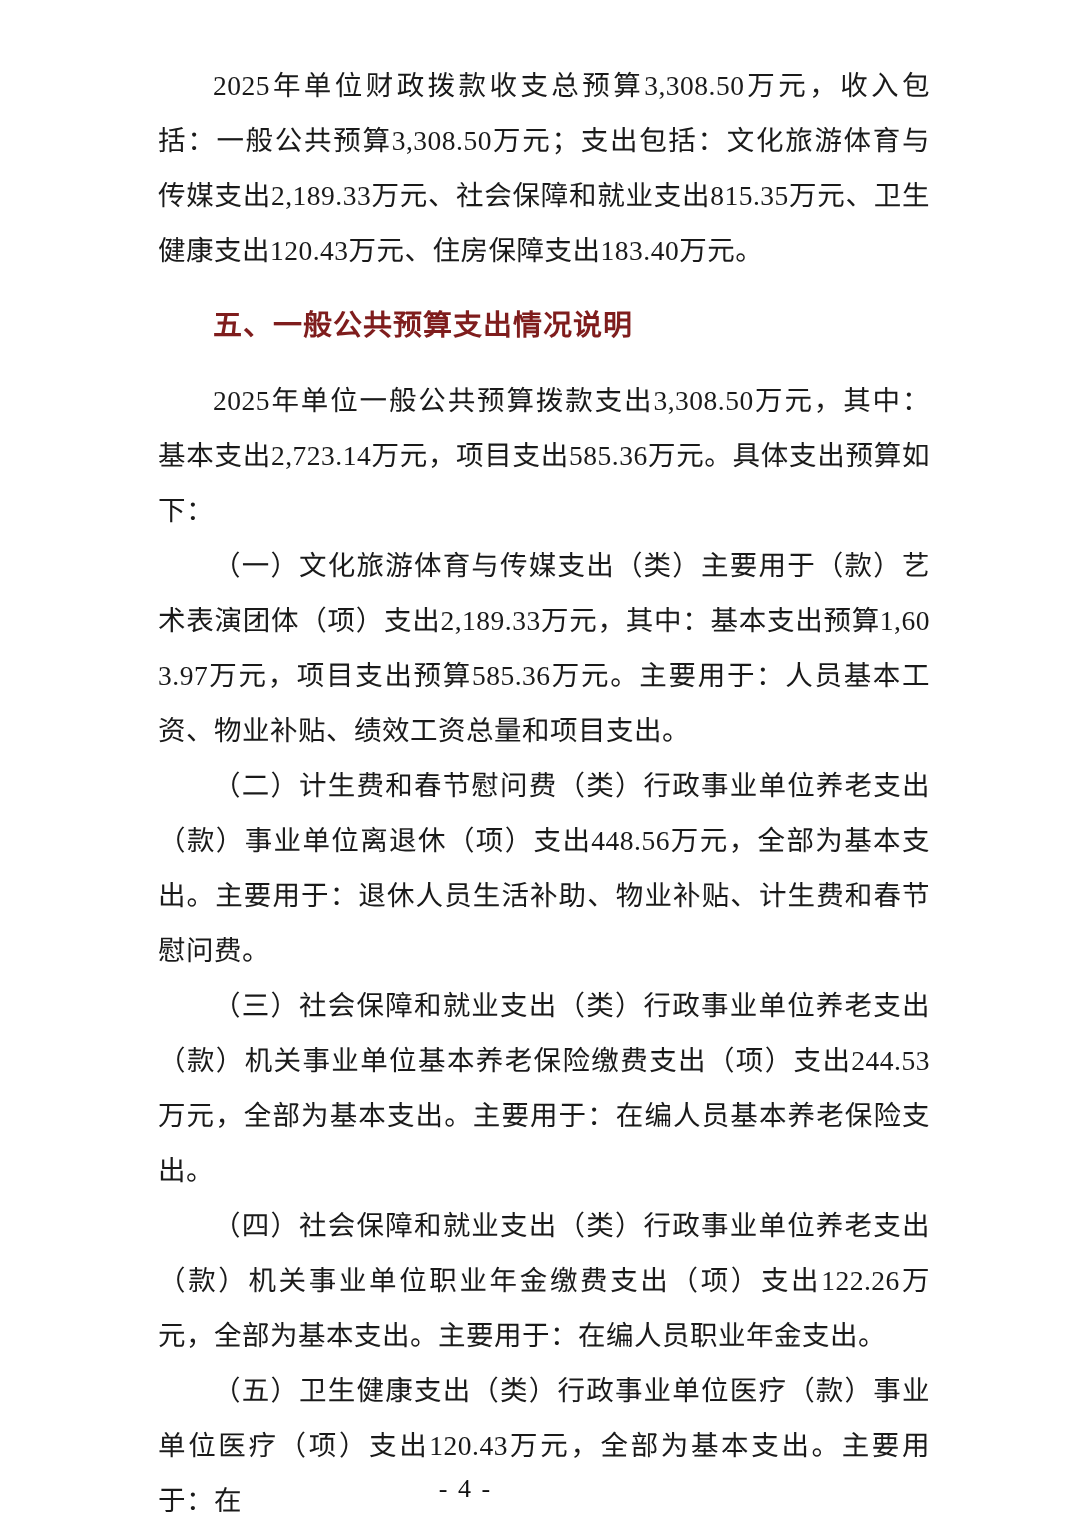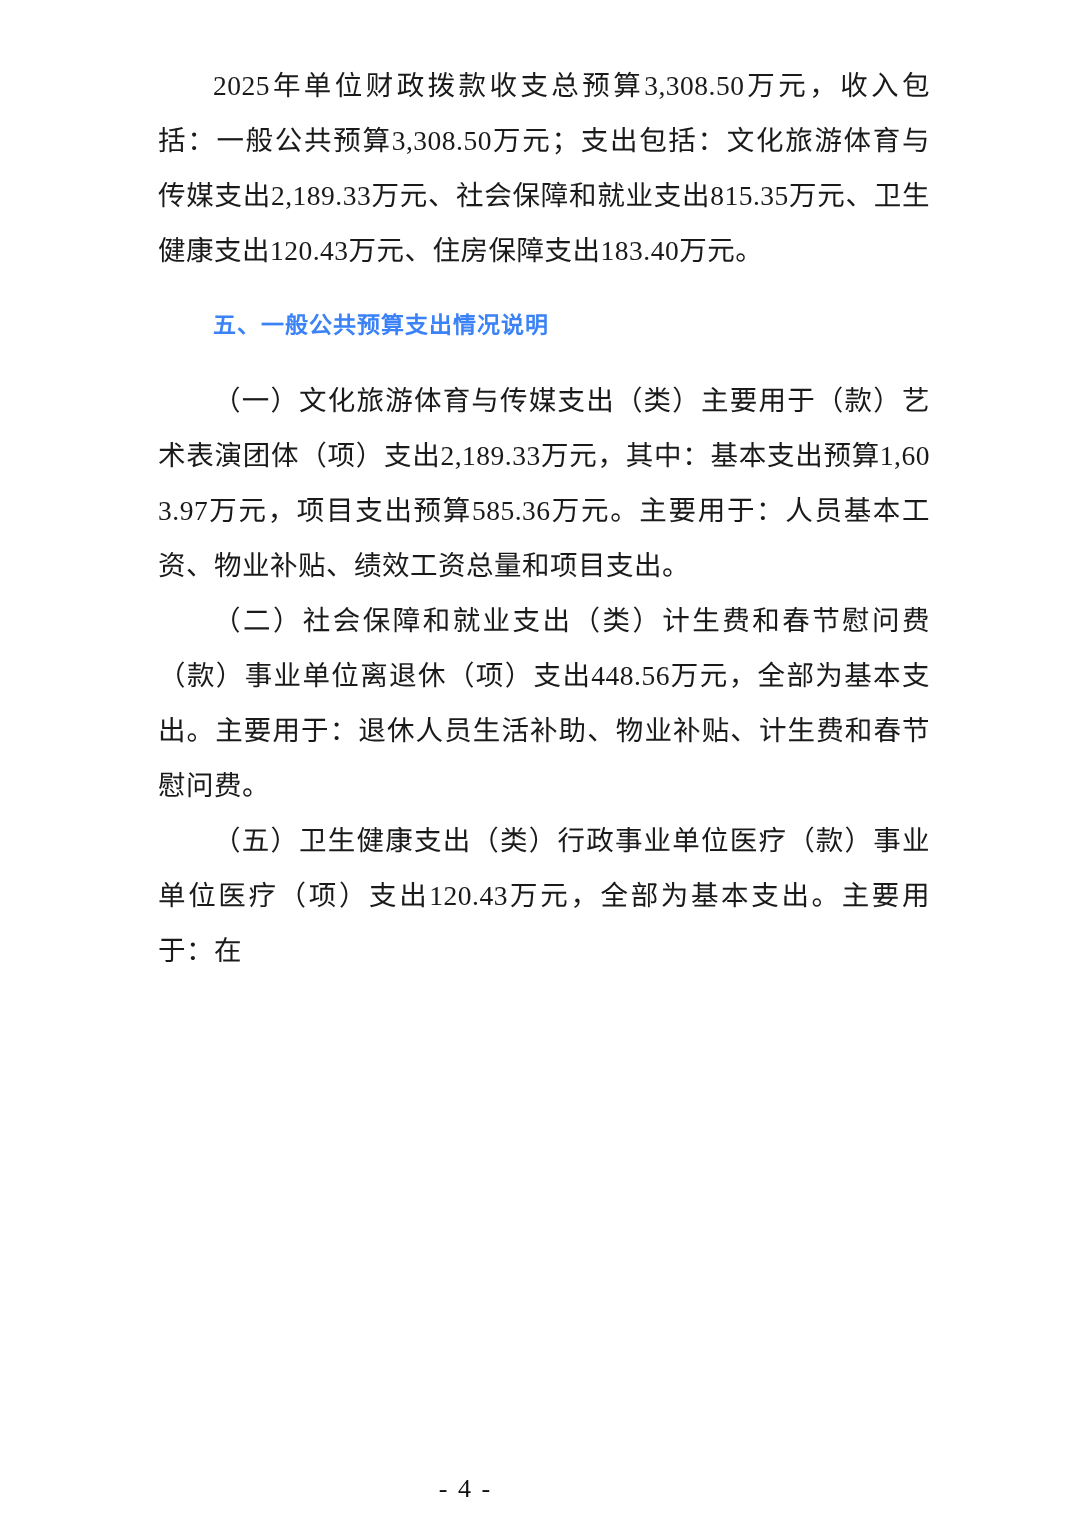--- a/index.html
+++ b/index.html
@@ -30,25 +30,25 @@
     text-align: justify;
     text-justify: inter-ideograph;
     text-indent: 55px;
     letter-spacing: 0.5px;
     word-break: break-all;
   }
   .section-heading {
     margin: 20px 0 20px 0;
     font-family: "Liberation Sans", "DejaVu Sans", sans-serif;
     font-weight: bold;
-    font-size: 23px;
+    font-size: 29px;
     line-height: 55px;
     text-indent: 55px;
     letter-spacing: 1px;
-    color: #3b82f6;
+    color: #7f1d1d;
   }
   .page-footer {
     position: absolute;
     left: 0;
     top: 1474px;
     width: 100%;
     text-align: center;
     font-size: 26px;
     line-height: 30px;
     letter-spacing: 2px;
@@ -57,24 +57,27 @@
 </style>
 </head>
 <body>
 
 <div class="page">
   <div class="doc-body">
     <p class="para">2025年单位财政拨款收支总预算3,308.50万元，收入包括：一般公共预算3,308.50万元；支出包括：文化旅游体育与传媒支出2,189.33万元、社会保障和就业支出815.35万元、卫生健康支出120.43万元、住房保障支出183.40万元。</p>
 
     <h2 class="section-heading">五、一般公共预算支出情况说明</h2>
 
+    <p class="para">2025年单位一般公共预算拨款支出3,308.50万元，其中：基本支出2,723.14万元，项目支出585.36万元。具体支出预算如下：</p>
 
     <p class="para">（一）文化旅游体育与传媒支出（类）主要用于（款）艺术表演团体（项）支出2,189.33万元，其中：基本支出预算1,603.97万元，项目支出预算585.36万元。主要用于：人员基本工资、物业补贴、绩效工资总量和项目支出。</p>
 
-    <p class="para">（二）社会保障和就业支出（类）计生费和春节慰问费（款）事业单位离退休（项）支出448.56万元，全部为基本支出。主要用于：退休人员生活补助、物业补贴、计生费和春节慰问费。</p>
+    <p class="para">（二）计生费和春节慰问费（类）行政事业单位养老支出（款）事业单位离退休（项）支出448.56万元，全部为基本支出。主要用于：退休人员生活补助、物业补贴、计生费和春节慰问费。</p>
 
+    <p class="para">（三）社会保障和就业支出（类）行政事业单位养老支出（款）机关事业单位基本养老保险缴费支出（项）支出244.53万元，全部为基本支出。主要用于：在编人员基本养老保险支出。</p>
 
+    <p class="para">（四）社会保障和就业支出（类）行政事业单位养老支出（款）机关事业单位职业年金缴费支出（项）支出122.26万元，全部为基本支出。主要用于：在编人员职业年金支出。</p>
 
     <p class="para">（五）卫生健康支出（类）行政事业单位医疗（款）事业单位医疗（项）支出120.43万元，全部为基本支出。主要用于：在</p>
   </div>
 
   <div class="page-footer">- 4 -</div>
 </div>
 
 </body></html>

